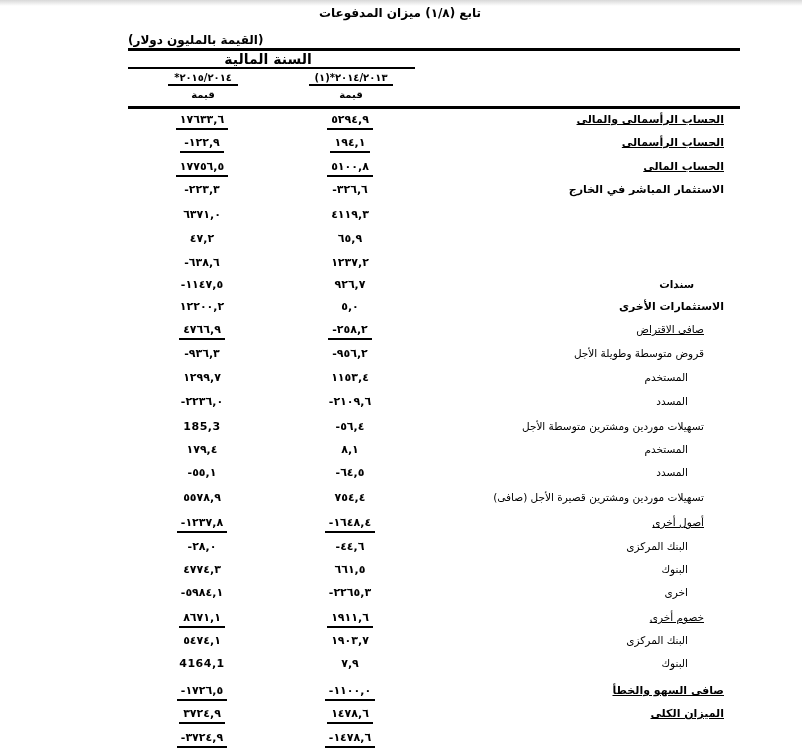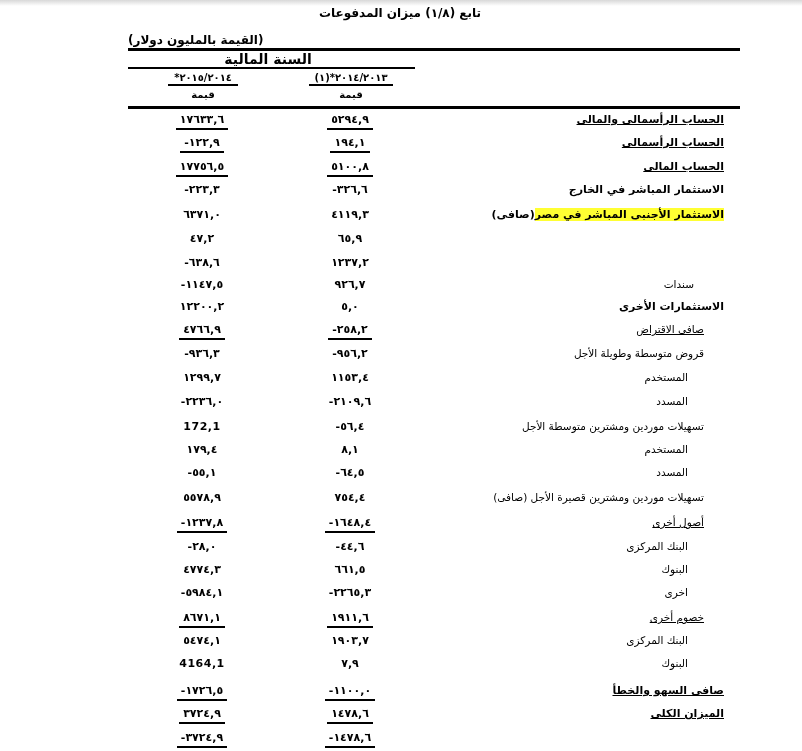--- a/index.html
+++ b/index.html
@@ -66,34 +66,33 @@
       <span class="lbl bold ul">الحساب المالى</span>
       <span class="num c1 ul"><span>٥١٠٠,٨</span></span>
       <span class="num c2 ul"><span>١٧٧٥٦,٥</span></span>
     </div>
     <div class="row" style="top: 181px;">
       <span class="lbl bold">الاستثمار المباشر في الخارج</span>
       <span class="num c1"><span>-٣٢٦,٦</span></span>
       <span class="num c2"><span>-٢٢٣,٣</span></span>
     </div>
     <div class="row" style="top: 206px;">
-      <span class="lbl bold"><span class="hl" style="background: rgb(255, 255, 51);">الاستثمار الأجنبى المباشر في  مصر</span><span>(صافى)</span></span>
       <span class="num c1"><span>٤١١٩,٣</span></span>
       <span class="num c2"><span>٦٣٧١,٠</span></span>
     </div>
     <div class="row" style="top: 230px;">
       <span class="num c1"><span>٦٥,٩</span></span>
       <span class="num c2"><span>٤٧,٢</span></span>
     </div>
     <div class="row" style="top: 254px;">
       <span class="num c1"><span>١٢٣٧,٢</span></span>
       <span class="num c2"><span>-٦٣٨,٦</span></span>
     </div>
     <div class="row" style="top: 276px;">
-      <span class="lbl sub" style="right: 108px;">سندات</span>
+      <span class="lbl sub" style="right: 108px; font-weight: bold;">سندات</span>
       <span class="num c1"><span>٩٢٦,٧</span></span>
       <span class="num c2"><span>-١١٤٧,٥</span></span>
     </div>
     <div class="row" style="top: 298px;">
       <span class="lbl bold">الاستثمارات الأخرى</span>
       <span class="num c1"><span>٥,٠</span></span>
       <span class="num c2"><span>١٢٢٠٠,٢</span></span>
     </div>
     <div class="row" style="top: 321px;">
       <span class="lbl ul sub">صافى الاقتراض</span>
@@ -111,21 +110,21 @@
       <span class="num c2"><span>١٢٩٩,٧</span></span>
     </div>
     <div class="row" style="top: 393px;">
       <span class="lbl sub" style="right: 114px;">المسدد</span>
       <span class="num c1"><span>-٢١٠٩,٦</span></span>
       <span class="num c2"><span>-٢٢٣٦,٠</span></span>
     </div>
     <div class="row" style="top: 418px;">
       <span class="lbl sub">تسهيلات موردين ومشترين متوسطة الأجل</span>
       <span class="num c1"><span>-٥٦,٤</span></span>
-      <span class="num c2"><span>172,1</span></span>
+      <span class="num c2"><span>185,3</span></span>
     </div>
     <div class="row" style="top: 441px;">
       <span class="lbl sub" style="right: 114px;">المستخدم</span>
       <span class="num c1"><span>٨,١</span></span>
       <span class="num c2"><span>١٧٩,٤</span></span>
     </div>
     <div class="row" style="top: 464px;">
       <span class="lbl sub" style="right: 114px;">المسدد</span>
       <span class="num c1"><span>-٦٤,٥</span></span>
       <span class="num c2"><span>-٥٥,١</span></span>

